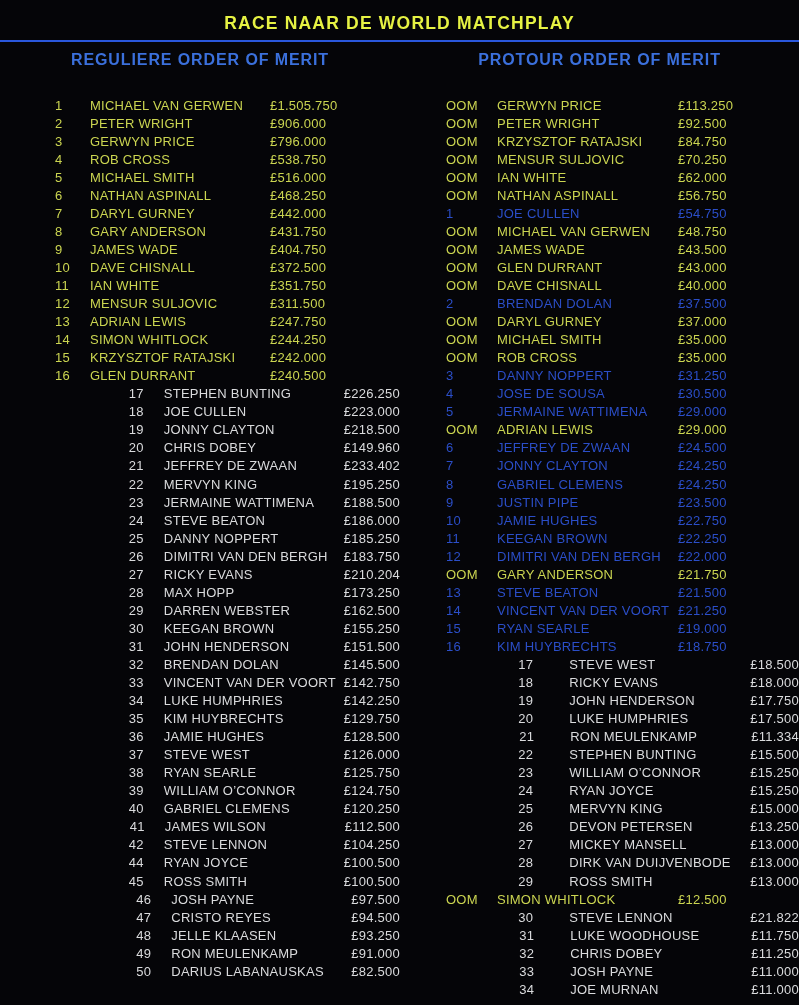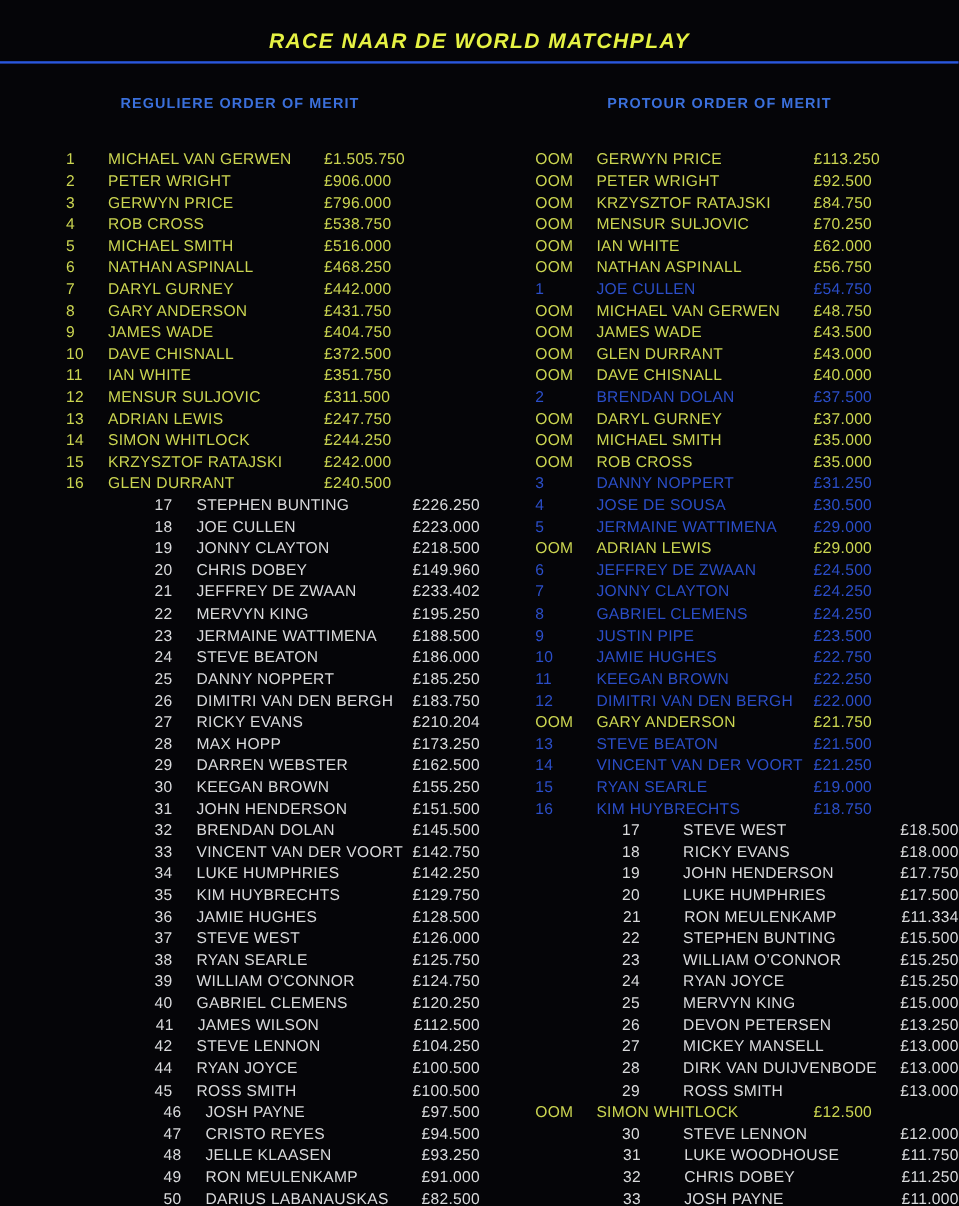--- a/index.html
+++ b/index.html
@@ -14,41 +14,40 @@
   html, body { margin: 0; padding: 0; }
   body {
     width: 799px; height: 1005px;
     background: var(--bg);
     font-family: "Liberation Sans", sans-serif;
     overflow: hidden;
   }
   .page { width: 799px; height: 1005px; background: var(--bg); overflow: hidden; }
   .title {
     text-align: center;
-    padding-top: 24px;
+    padding-top: 13px;
     font-size: 17.5px;
     line-height: 20px;
     font-weight: bold;
     letter-spacing: 1.2px;
     color: var(--title-yellow);
     white-space: nowrap;
-    font-style: italic;
   }
   .divider {
     margin-top: 7px;
     border-top: 2.5px solid var(--divider-blue);
     height: 0;
   }
   .columns { display: flex; margin-top: 8px; }
   .column { width: 400px; flex: none; box-sizing: border-box; }
   .column.right { width: 399px; }
   .col-header {
-    margin: 16px;
+    margin: 0;
     text-align: center;
-    font-size: 12px;
+    font-size: 16px;
     line-height: 19px;
     font-weight: bold;
     letter-spacing: 0.9px;
     color: var(--header-blue);
     white-space: nowrap;
   }
   .rows { margin-top: 27px; }
   .column .rows { padding-left: 55px; }
   .column.right .rows { padding-left: 46px; }
   .row {
@@ -549,21 +548,21 @@
             <span class="money">£13.000</span>
           </div>
           <div class="row tier-yellow">
             <span class="rank">OOM</span>
             <span class="name">SIMON WHITLOCK</span>
             <span class="money">£12.500</span>
           </div>
           <div class="row tier-white">
             <span class="rank">30</span>
             <span class="name">STEVE LENNON</span>
-            <span class="money">£12.000</span>
+            <span class="money">£21.822</span>
           </div>
           <div class="row tier-white">
             <span class="rank">31</span>
             <span class="name">LUKE WOODHOUSE</span>
             <span class="money">£11.750</span>
           </div>
           <div class="row tier-white">
             <span class="rank">32</span>
             <span class="name">CHRIS DOBEY</span>
             <span class="money">£11.250</span>

